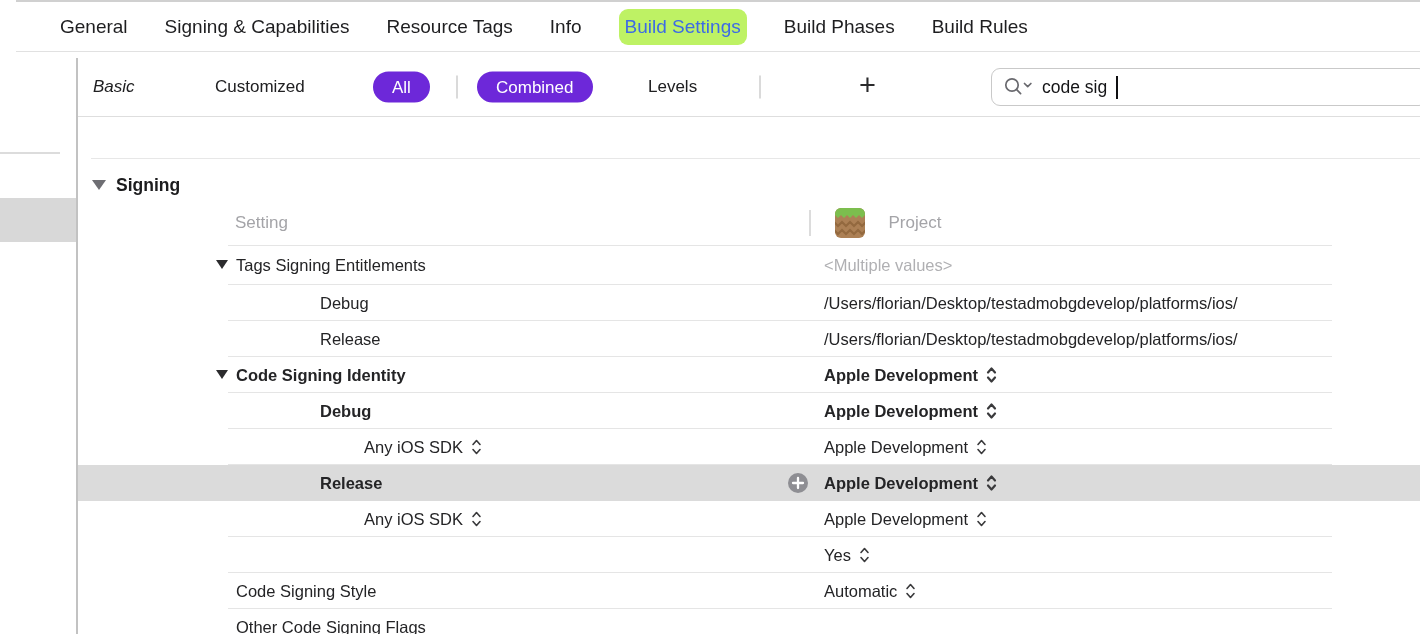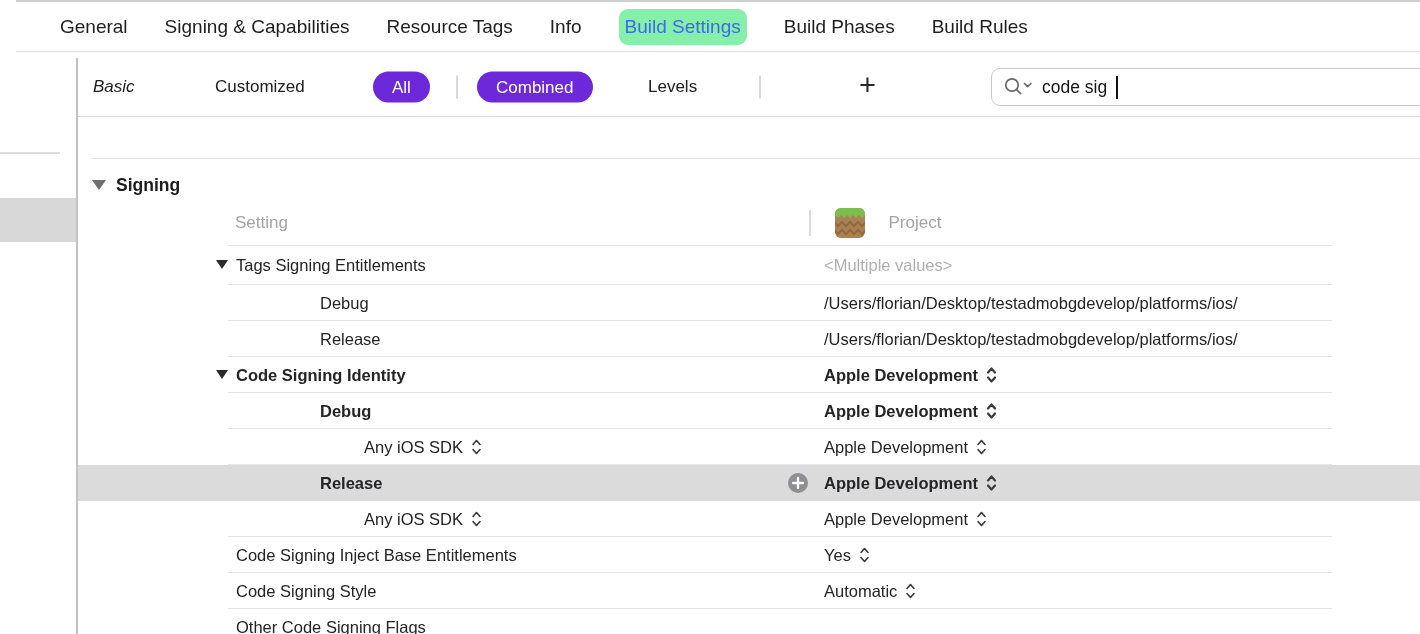--- a/index.html
+++ b/index.html
@@ -5,21 +5,21 @@
   * { margin:0; padding:0; box-sizing:border-box; }
   html,body { width:1420px; height:634px; overflow:hidden; background:#fff;
     font-family:"Liberation Sans","DejaVu Sans",sans-serif; color:#232325; }
 
   
   .tabbar { position:absolute; top:0; left:16px; right:0; height:52px;
     display:flex; align-items:center; gap:37px; padding-left:44px;
     border-top:2px solid #D0D0D0; border-bottom:1px solid #E1E1E1;
     font-size:19px; color:#1E1E20; background:#fff; }
   .tab { white-space:nowrap; cursor:default; }
-  .tab.active { background:#86efac; color:#3D6BE5; padding:7px 6px; border-radius:9px; }
+  .tab.active { background:#bef264; color:#3D6BE5; padding:7px 6px; border-radius:9px; }
 
   
   .main { position:absolute; top:58px; left:0; right:0; bottom:0; display:flex; }
   .sidebar { flex:none; width:78px; border-right:2px solid #C2C2C2; position:relative; background:#fff; }
   .sidebar-line { position:absolute; top:94px; left:0; width:60px; border-top:2px solid #DCDCDC; }
   .sidebar-selection { position:absolute; top:140px; height:44px; left:0; right:0; background:#D8D8D8; }
   .rightpane { flex:1; position:relative; min-width:0; }
 
   
   .toolbar { height:59px; border-bottom:1px solid #DEDEDE; position:relative;
@@ -264,24 +264,20 @@
       <span class="row-value">Apple Development</span>
       <svg class="stepper value-stepper show" viewBox="0 0 11 18" width="11" height="18">
         <path d="M2 6.5 L5.5 2.5 L9 6.5"></path>
                 <path d="M2 11.5 L5.5 15.5 L9 11.5"></path>
       </svg>
     </span>
   </div>
           <div class="row" style="height: 36px;">
     <span class="sep"></span>
 
-    <span class="cell label-cell" style="left: 158px;">
-      <span class="row-label">Code Signing Inject Base Entitlements</span>
-
-    </span>
 
     <span class="cell value-cell">
       <span class="row-value">Yes</span>
       <svg class="stepper value-stepper show" viewBox="0 0 11 18" width="11" height="18">
         <path d="M2 6.5 L5.5 2.5 L9 6.5"></path>
                 <path d="M2 11.5 L5.5 15.5 L9 11.5"></path>
       </svg>
     </span>
   </div>
           <div class="row" style="height: 36px;">

